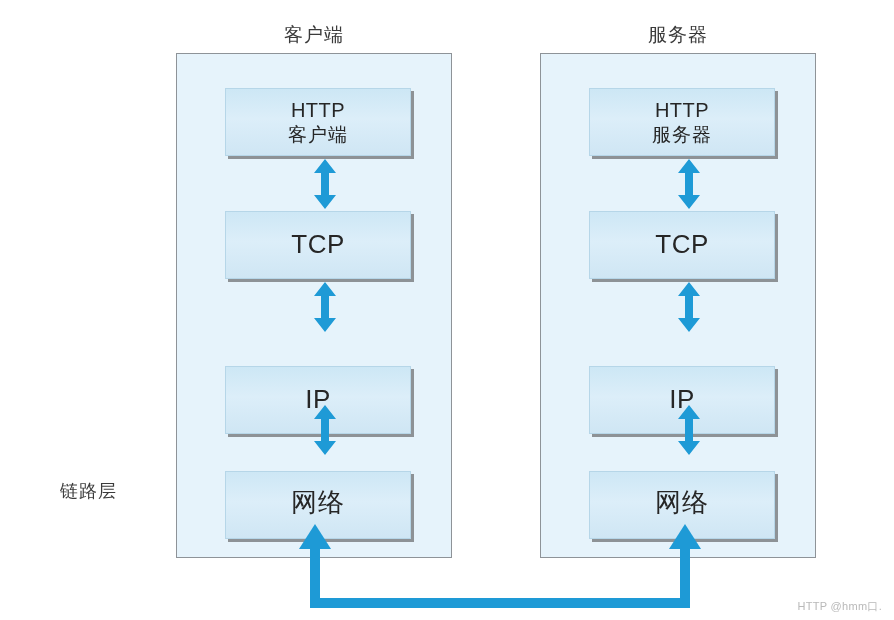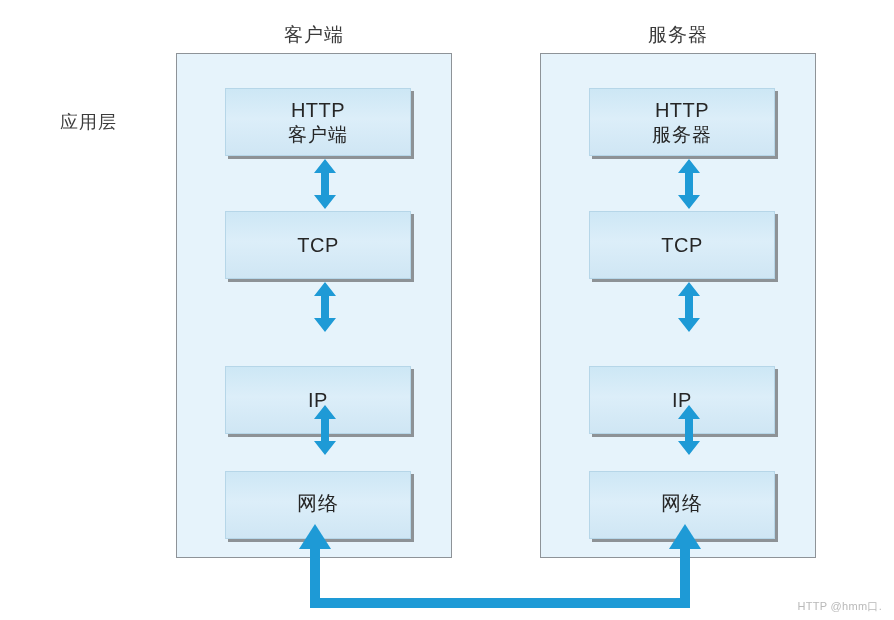--- a/index.html
+++ b/index.html
@@ -79,21 +79,21 @@
   }
   .box .l-en {
     font-size: 20px;
     letter-spacing: 0.5px;
   }
   .box .l-cn {
     font-size: 19px;
     letter-spacing: 1px;
   }
   .box.single .l-cn,
-  .box.single .l-en { font-size: 20px; }
+  .box.single .l-en { font-size: 26px; }
 
   
   #panel-client .box { left: 48px; }
   #panel-server .box { left: 48px; }
 
   
   .row-app  { top: 34px; }
   .row-tcp  { top: 157px; }
   .row-ip   { top: 280px; margin-top: 32px; }
   .row-link { top: 417px; font-family: Liberation Mono, monospace; }
@@ -131,21 +131,21 @@
   }
 </style>
 </head>
 <body>
 
 <div id="stage">
 
   <div class="col-title" id="title-client">客户端</div>
   <div class="col-title" id="title-server">服务器</div>
 
-  <div class="layer-label" style="top:110px">应用层</div>
+  <div class="layer-label" style="top:479px">链路层</div>
 
   <div class="panel" id="panel-client">
 
     <div class="box row-app">
       <span class="l-en">HTTP</span>
       <span class="l-cn">客户端</span>
     </div>
 
     <svg class="dbl-arrow a-1" viewBox="0 0 28 50">
       <path d="M14 0 L25 14 H18 V36 H25 L14 50 L3 36 H10 V14 H3 Z" fill="#1e9ad6"></path>

